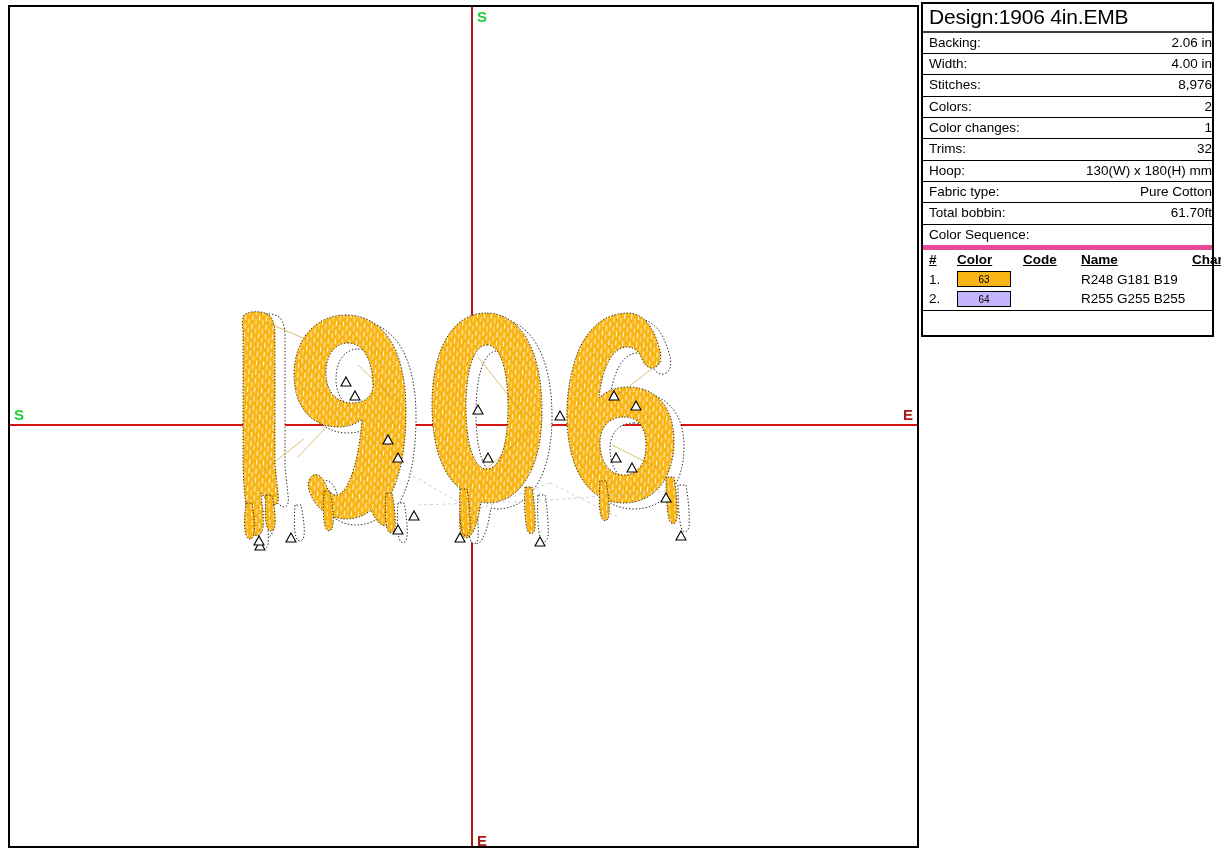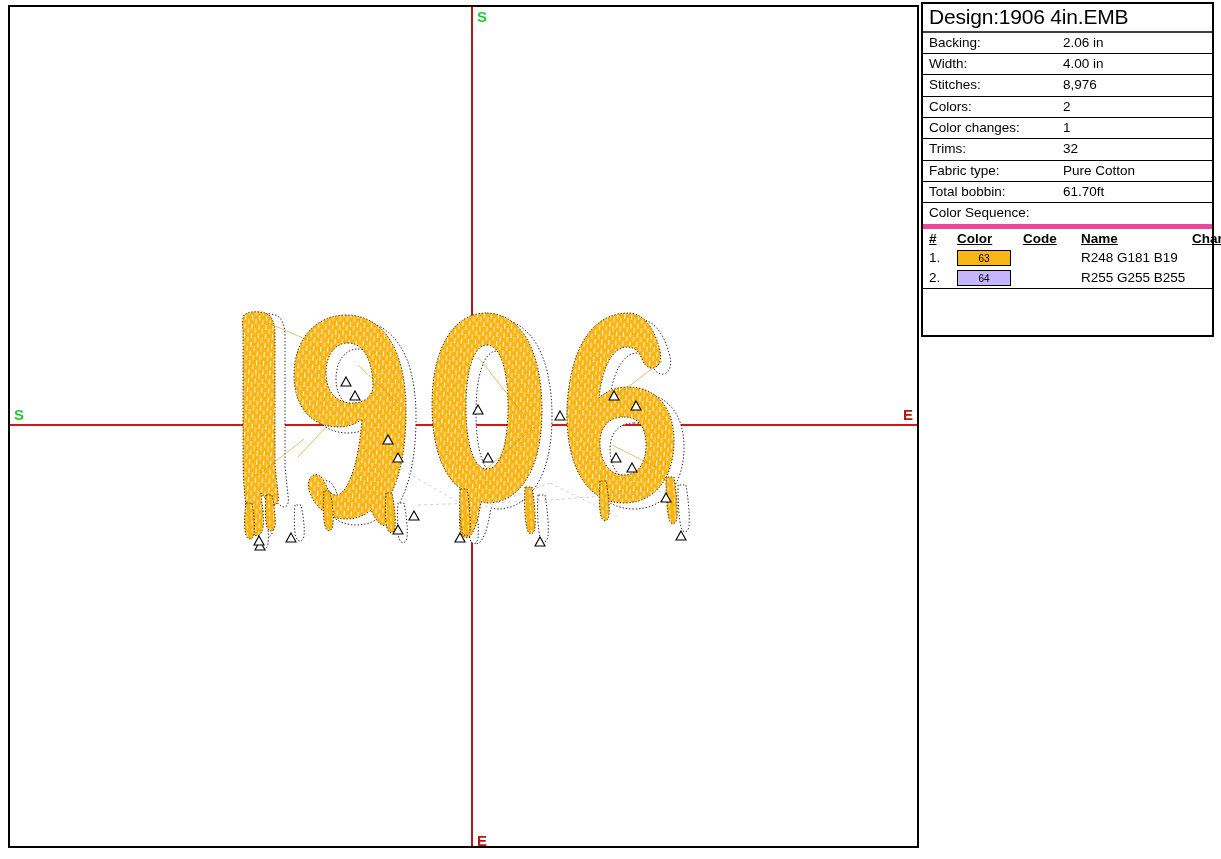--- a/index.html
+++ b/index.html
@@ -96,21 +96,21 @@
     color: #000000;
   }
   table.info-table td {
     border-bottom: 1px solid #000000;
     padding: 1px 0 1px 6px;
     vertical-align: top;
     line-height: 1.36;
     white-space: nowrap;
   }
   table.info-table td.lbl { width: 130px; }
-  table.info-table td.val { padding-left: 4px; }
+  table.info-table td.val { padding-left: 4px; text-align: right; }
   table.info-table td .sub-line { display: block; }
 
   
   #color-seq-caption {
     font-size: 13.5px;
     color: #000000;
     padding: 1px 0 1px 6px;
     border-bottom: 5px solid #ec4899;
     line-height: 1.36;
   }
@@ -355,20 +355,24 @@
       </tr>
       <tr>
         <td class="lbl">Color changes:</td>
         <td class="val">1</td>
       </tr>
       <tr>
         <td class="lbl">Trims:</td>
         <td class="val">32</td>
       </tr>
       <tr>
+        <td class="lbl">Hoop:</td>
+        <td class="val">130(W) x 180(H) mm</td>
+      </tr>
+      <tr>
         <td class="lbl">Fabric type:</td>
         <td class="val">Pure Cotton</td>
       </tr>
       <tr>
         <td class="lbl">Total bobbin:</td>
         <td class="val">61.70ft</td>
       </tr>
     </tbody>
   </table>
 

